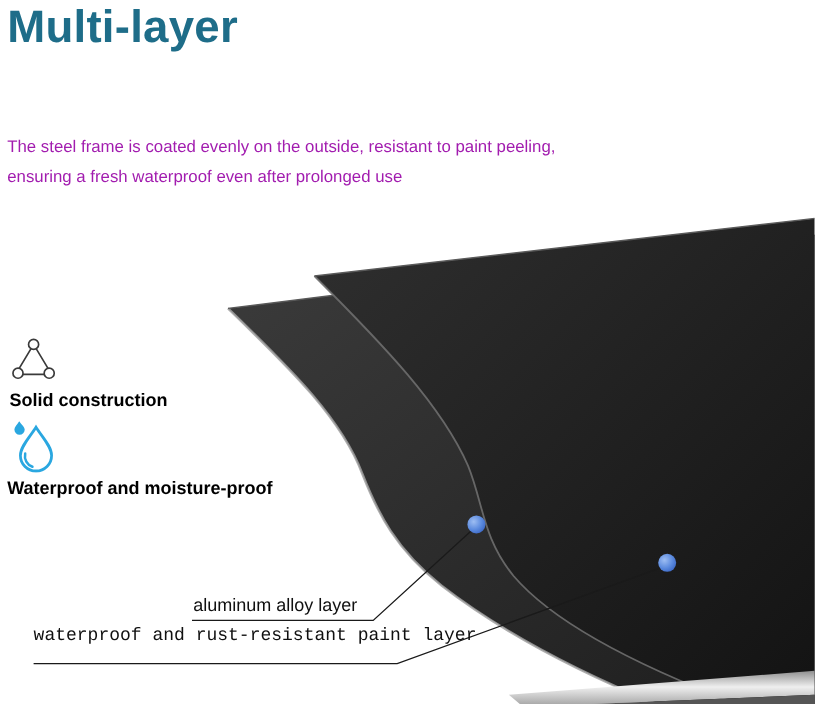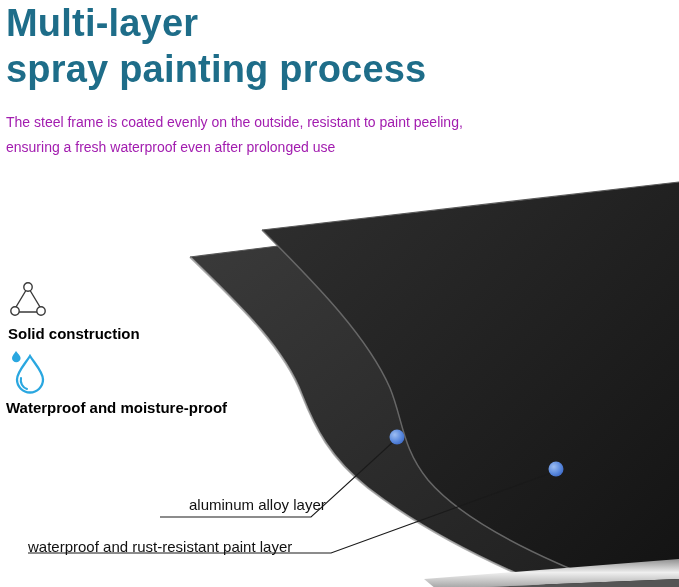--- a/index.html
+++ b/index.html
@@ -23,22 +23,22 @@
   .feature{position:absolute;}
   .feature .ficon{display:block;}
   .feature .flabel{
     font-weight:700;font-size:15px;color:#000;margin-top:5px;white-space:nowrap;
   }
   .f1{left:8px;top:280px;}
   .f2{left:6px;top:348px;}
   .callout{
     position:absolute;font-size:15px;color:#101010;white-space:nowrap;
   }
-  .c1{left:161px;top:496px;margin-left:28px;}
-  .c2{left:28px;top:538px;}
+  .c1{left:161px;top:496px;}
+  .c2{left:28px;top:521px;font-family:Liberation Mono, monospace;}
 </style>
 </head>
 <body>
 
 <div class="canvas">
 
   <svg class="art" viewBox="0 0 679 587" aria-hidden="true">
     <defs>
       <linearGradient id="gradA" x1="0" y1="0" x2="1" y2="1">
         <stop offset="0" stop-color="#3c3c3c"></stop>
@@ -77,21 +77,20 @@
     <g stroke="#1a1a1a" stroke-width="1.1" fill="none">
       <path d="M28,553 L331,553 L551,473"></path>
     </g>
 
     <circle cx="397" cy="437" r="7.5" fill="url(#dotGrad)"></circle>
     <circle cx="556" cy="469" r="7.5" fill="url(#dotGrad)"></circle>
   </svg>
 
   <div class="title">
     <div>Multi-layer</div>
-    <div>spray painting process</div>
   </div>
 
   <div class="desc">
     <div>The steel frame is coated evenly on the outside, resistant to paint peeling,</div>
     <div>ensuring a fresh waterproof even after prolonged use</div>
   </div>
 
   <div class="feature f1">
     <svg class="ficon" width="40" height="40" viewBox="0 0 40 40" aria-hidden="true">
       <path d="M20 7 L35 32 L5 32 Z" fill="none" stroke="#3a3a3a" stroke-width="1.4"></path>

